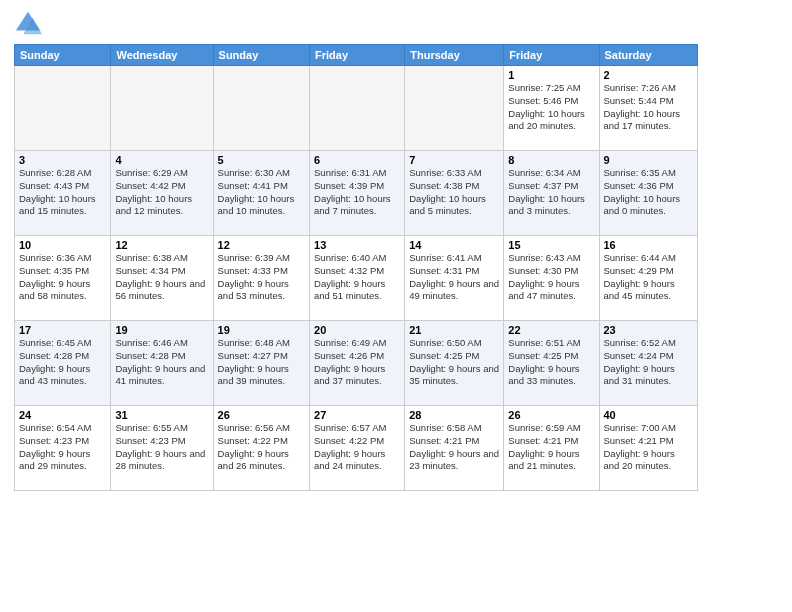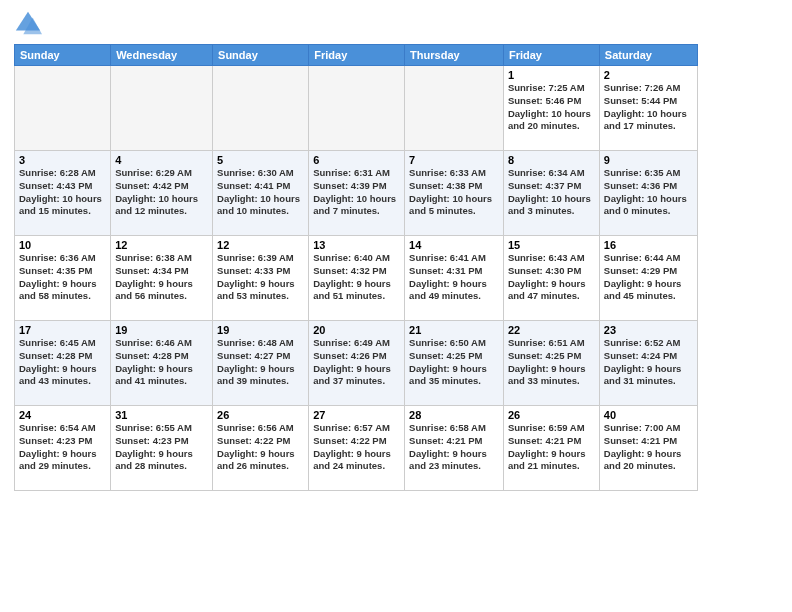--- a/index.html
+++ b/index.html
@@ -77,21 +77,20 @@
     }
     .day-num {
       font-weight: bold;
       font-size: 11px;
       display: block;
       margin-bottom: 1px;
     }
     .day-info {
       color: #333;
       line-height: 1.35;
-      font-weight: bold;
     }
     .row-bg td {
       background: #f0f4fa;
     }
   </style>
 </head>
 <body>
 
 <div class="page">
   <div class="header">

